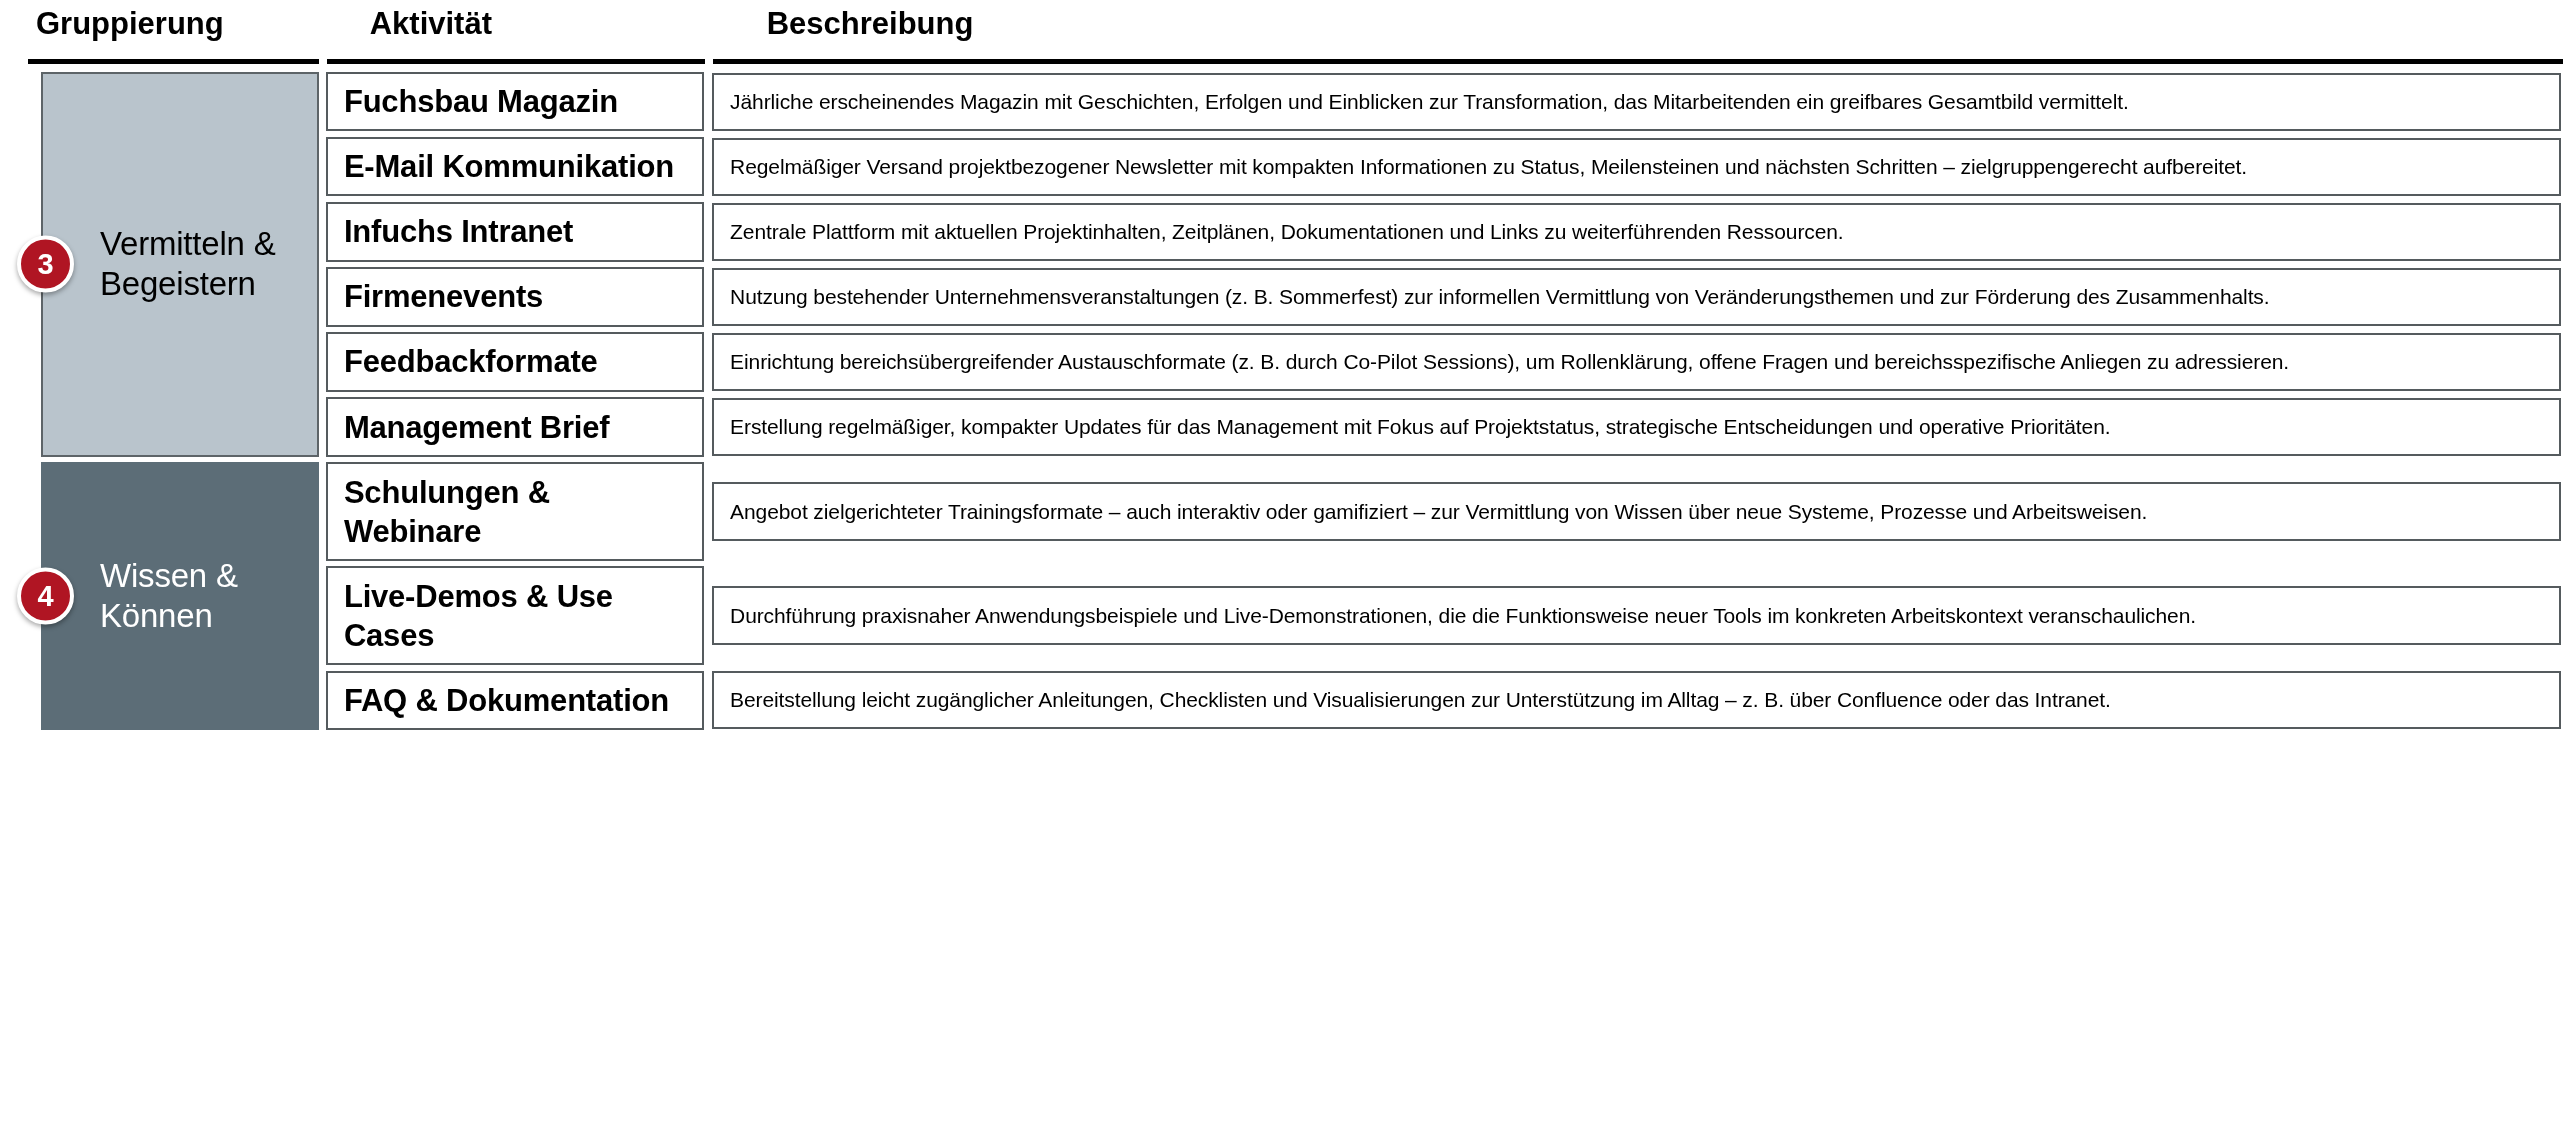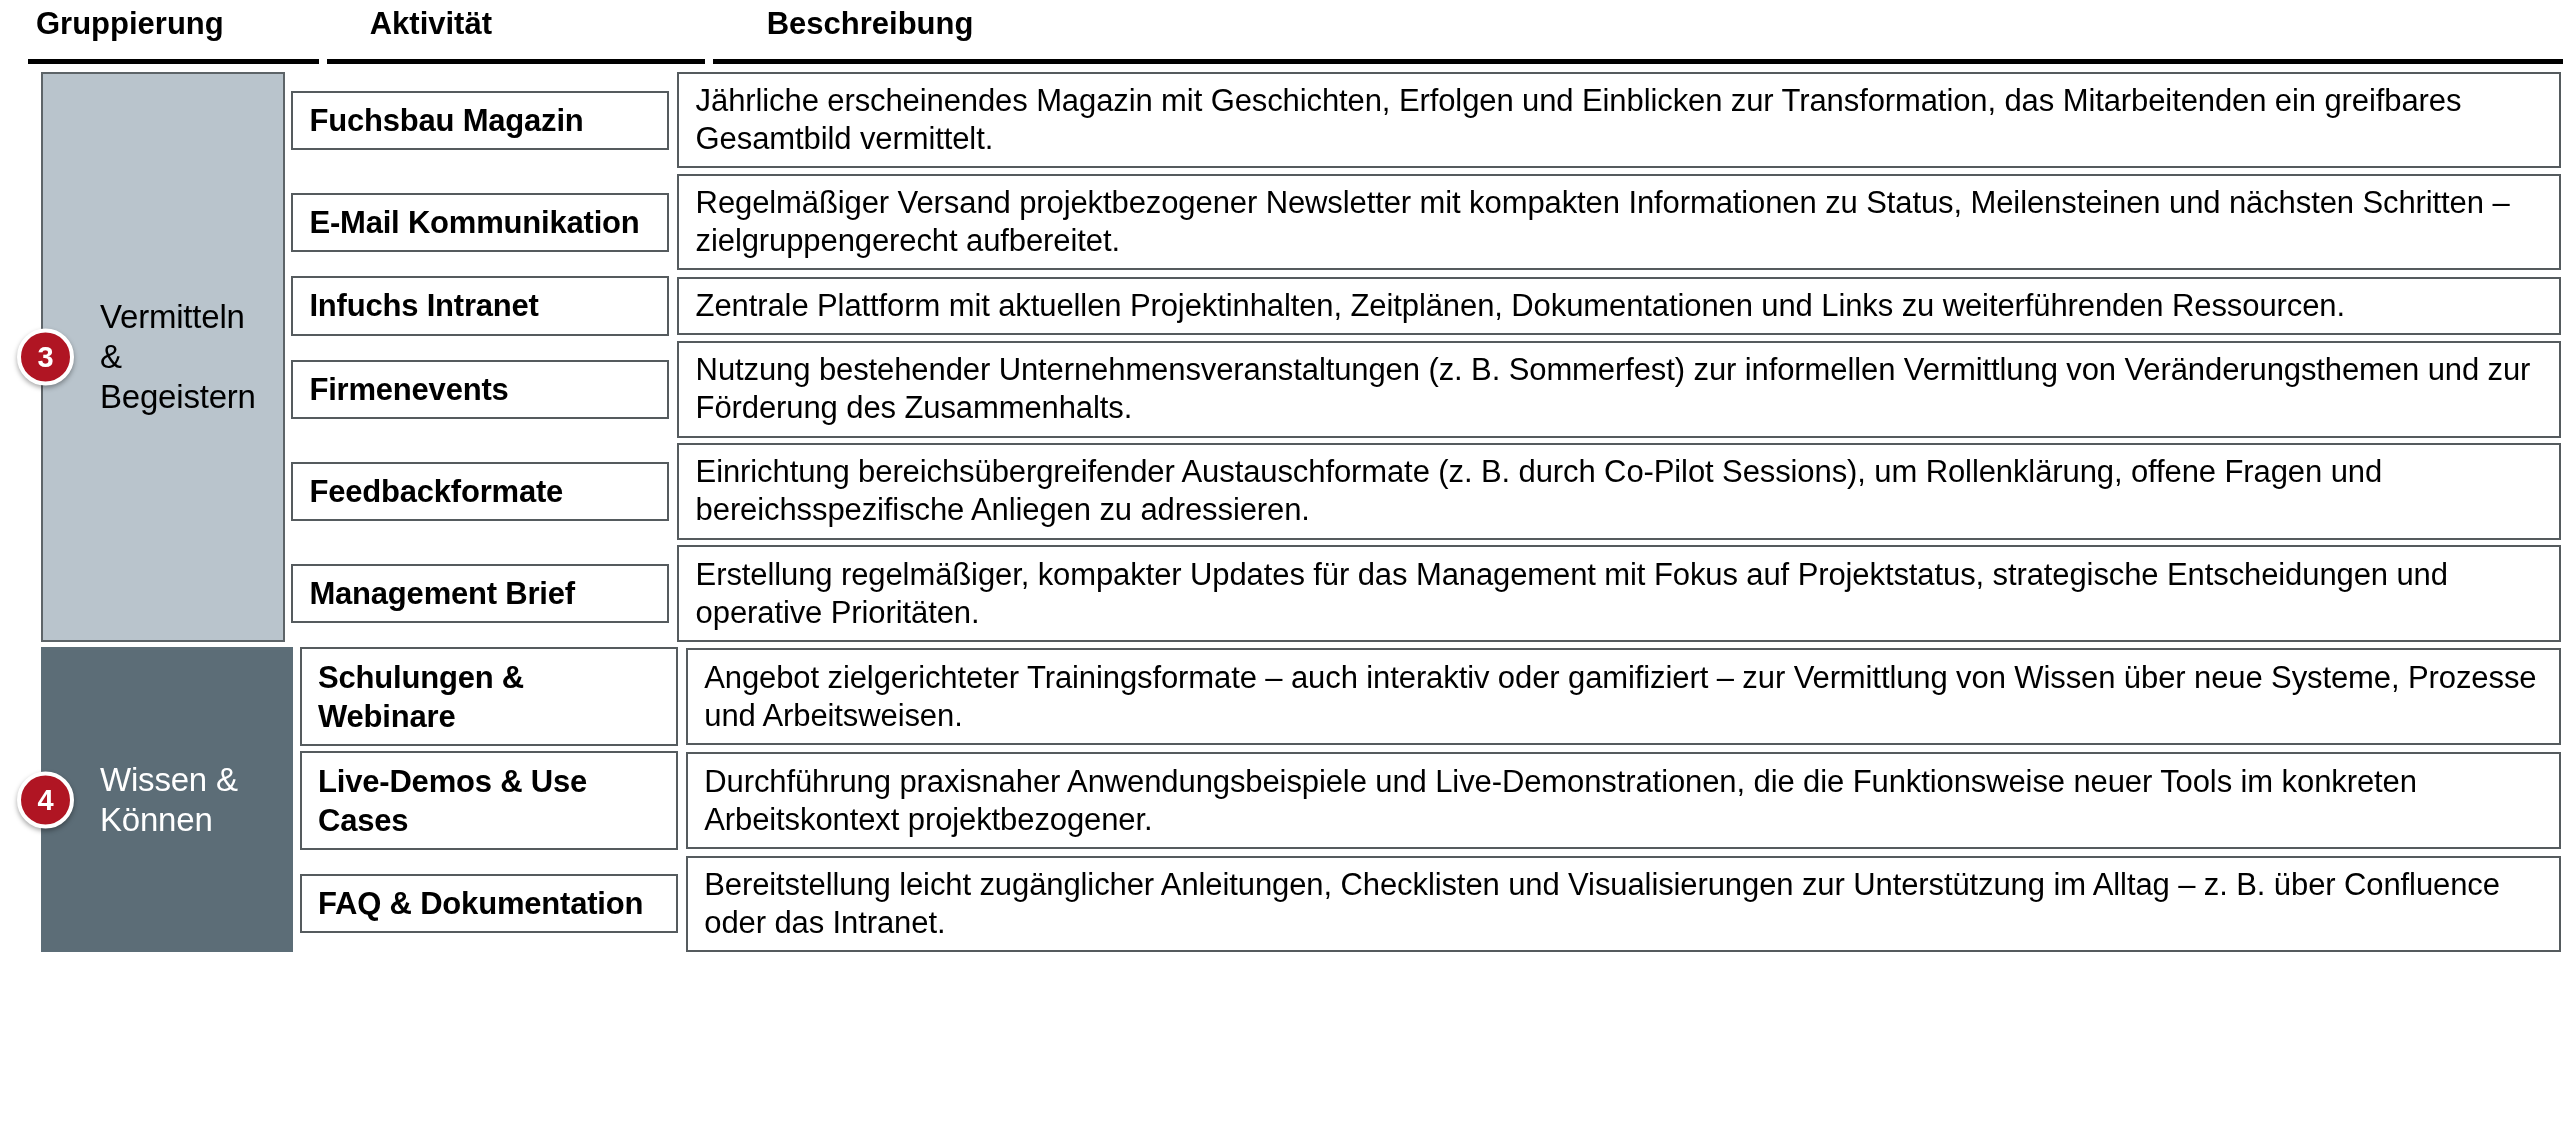--- a/index.html
+++ b/index.html
@@ -162,21 +162,21 @@
     margin-right: 14.7px;
   }
   .act-text {
     font-size: 31px;
     font-weight: bold;
     line-height: 39px;
     letter-spacing: -0.2px;
     color: #000;
   }
   .desc-text {
-    font-size: 31px;
+    font-size: 21px;
     font-weight: normal;
     line-height: 38px;
     letter-spacing: -0.1px;
     color: #000;
   }
 
   
   .row + .row { margin-top: 5.7px; }
   .group-block + .group-block { margin-top: 5.7px; }
 </style>
@@ -266,21 +266,21 @@
             </div>
             <div class="cell cell-desc">
               <span class="desc-text">Angebot zielgerichteter Trainingsformate – auch interaktiv oder gamifiziert – zur Vermittlung von Wissen über neue Systeme, Prozesse und Arbeitsweisen.</span>
             </div>
           </div>
           <div class="row">
             <div class="cell cell-act">
               <span class="act-text">Live-Demos &amp; Use Cases</span>
             </div>
             <div class="cell cell-desc">
-              <span class="desc-text">Durchführung praxisnaher Anwendungsbeispiele und Live-Demonstrationen, die die Funktionsweise neuer Tools im konkreten Arbeitskontext projektbezogener.</span>
+              <span class="desc-text">Durchführung praxisnaher Anwendungsbeispiele und Live-Demonstrationen, die die Funktionsweise neuer Tools im konkreten Arbeitskontext veranschaulichen.</span>
             </div>
           </div>
           <div class="row">
             <div class="cell cell-act">
               <span class="act-text">FAQ &amp; Dokumentation</span>
             </div>
             <div class="cell cell-desc">
               <span class="desc-text">Bereitstellung leicht zugänglicher Anleitungen, Checklisten und Visualisierungen zur Unterstützung im Alltag – z. B. über Confluence oder das Intranet.</span>
             </div>
           </div>

